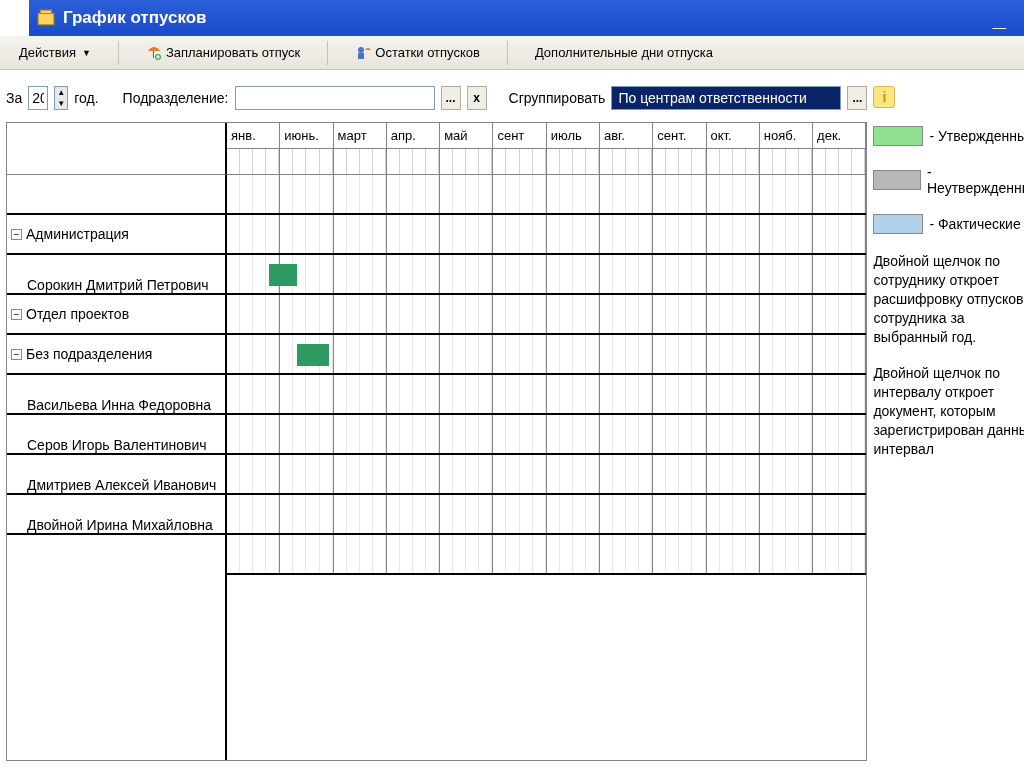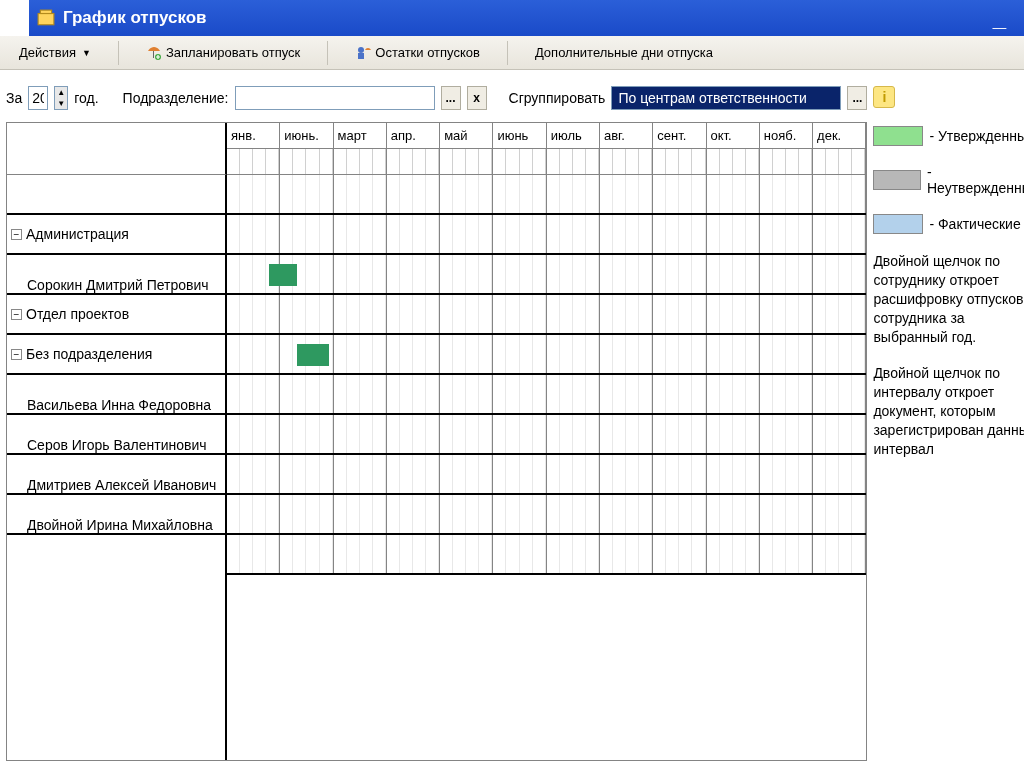--- a/index.html
+++ b/index.html
@@ -135,21 +135,21 @@
     <div class="chart-wrap">
       <div class="chart-header">
         <div class="name-col-header"></div>
         <div class="months-header">
           <div class="months-row" id="months-row">
               <div class="month-cell">янв.</div>
               <div class="month-cell">июнь.</div>
               <div class="month-cell">март</div>
               <div class="month-cell">апр.</div>
               <div class="month-cell">май</div>
-              <div class="month-cell">июнь</div>
+              <div class="month-cell">сент</div>
               <div class="month-cell">июль</div>
               <div class="month-cell">авг.</div>
               <div class="month-cell">сент.</div>
               <div class="month-cell">окт.</div>
               <div class="month-cell">нояб.</div>
               <div class="month-cell">дек.</div>
             </div>
           <div class="weeks-row" id="weeks-row">
               <div class="week-group">
                 <div class="week-tick"></div>

